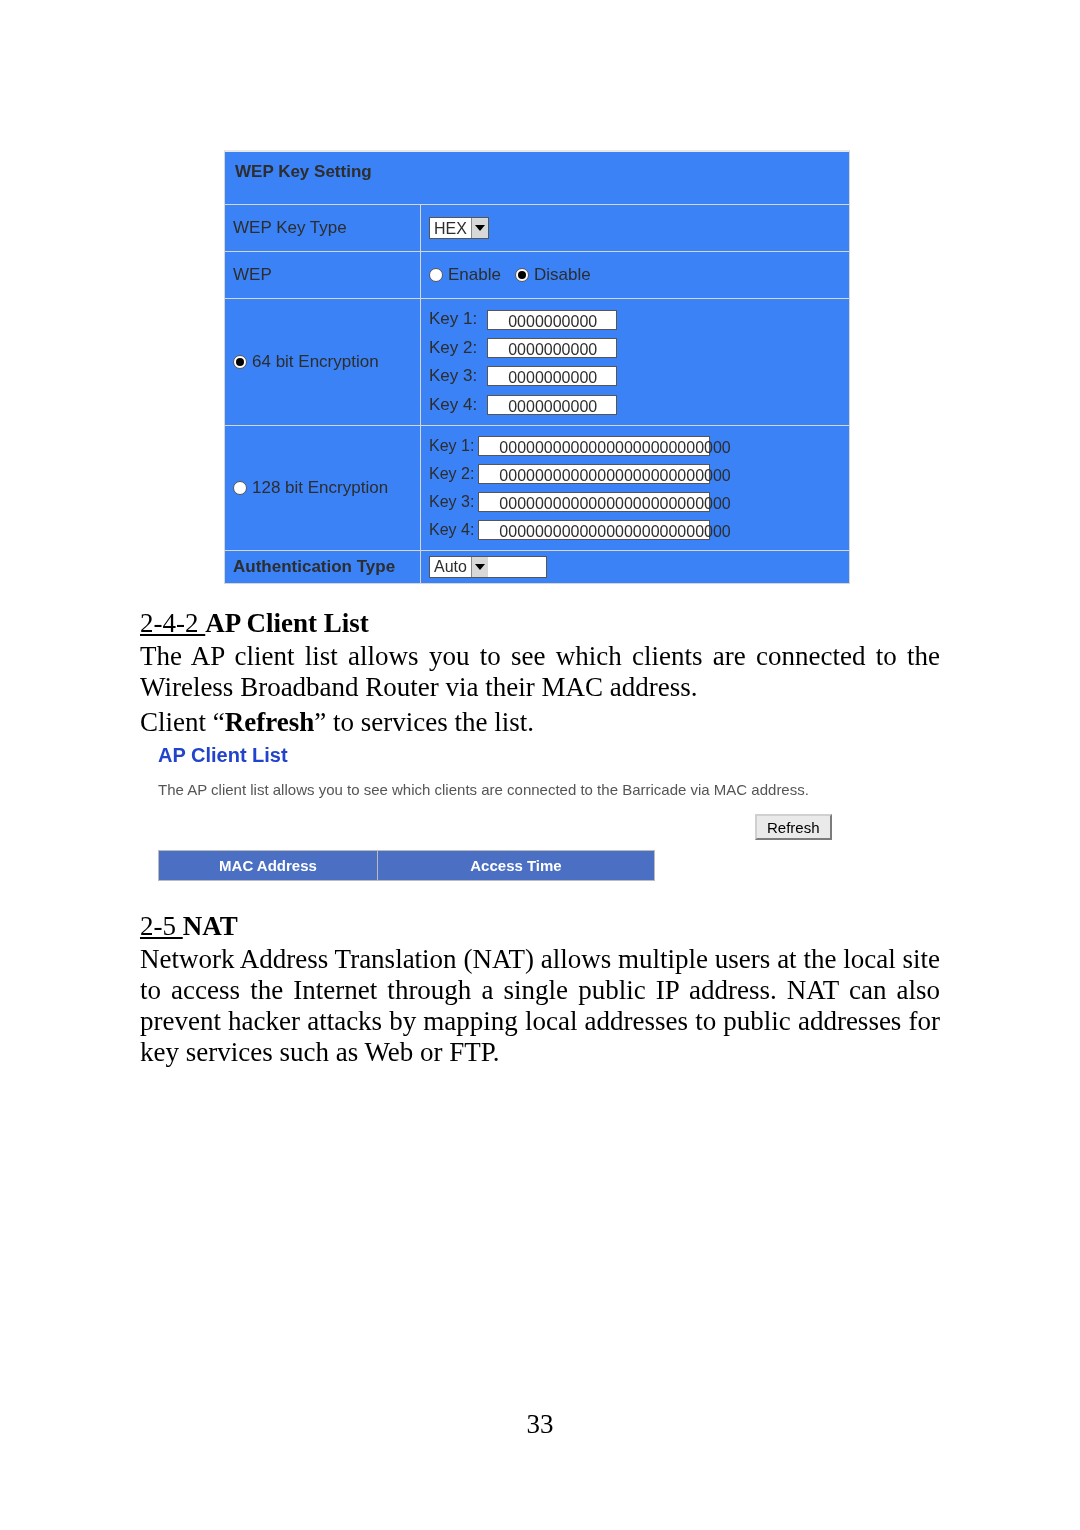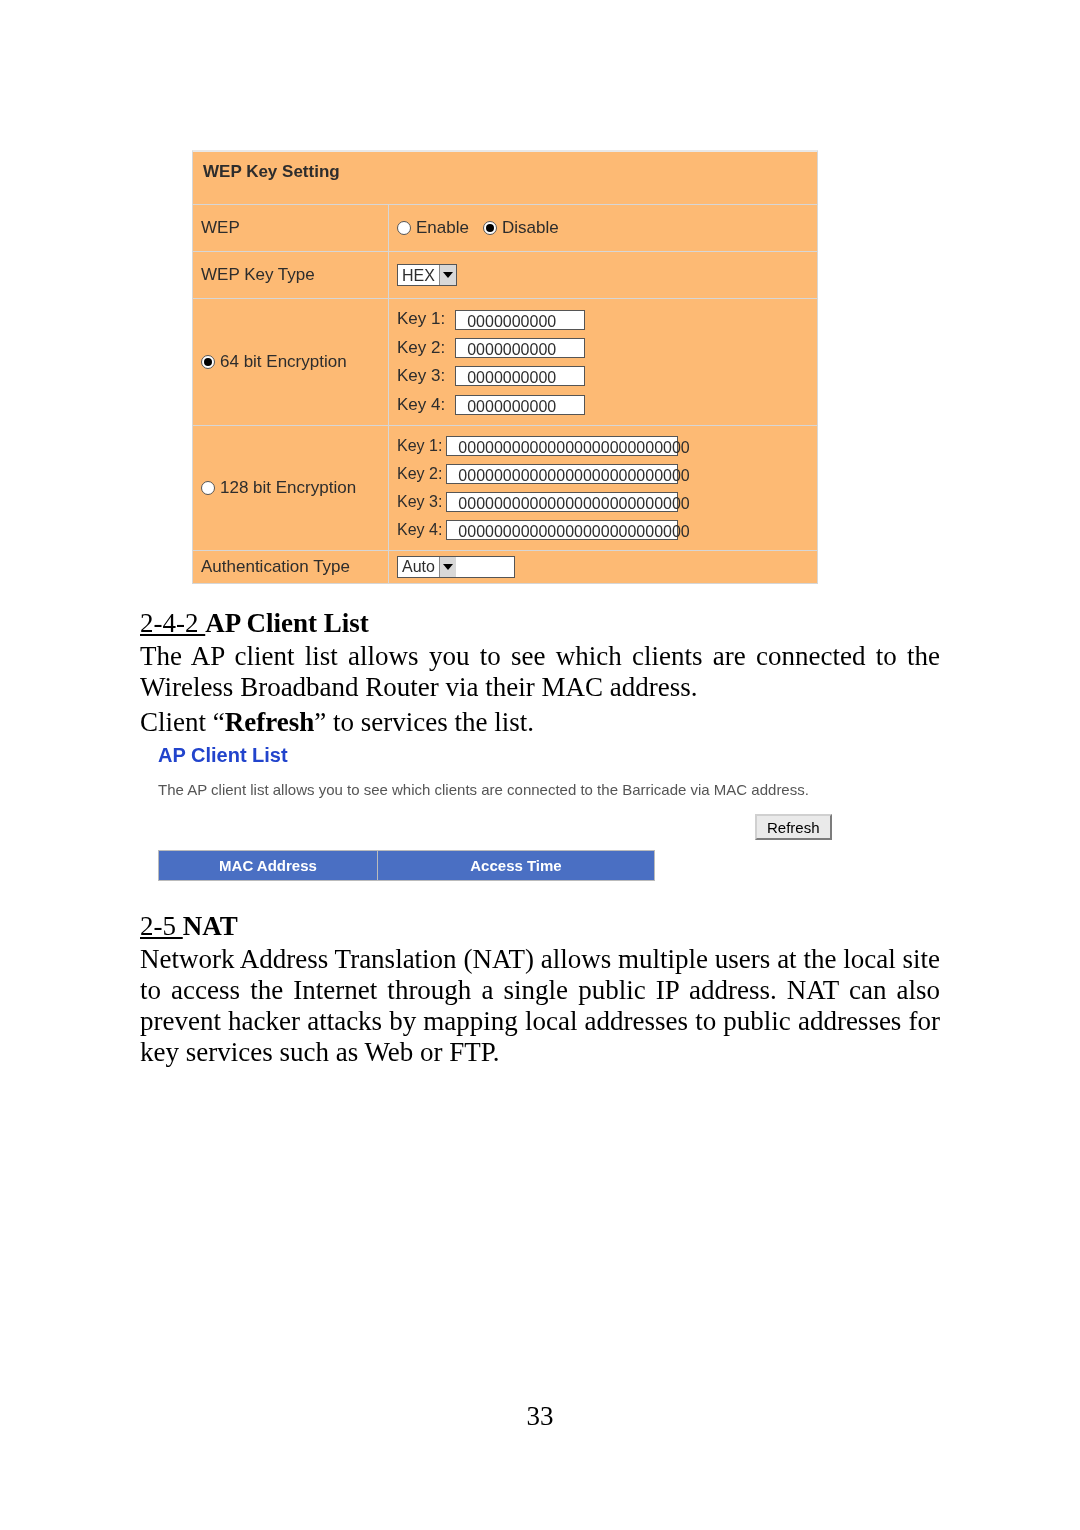--- a/index.html
+++ b/index.html
@@ -12,28 +12,28 @@
   .page {
     width: 1080px;
     height: 1530px;
     position: relative;
     box-sizing: border-box;
     padding: 150px 140px 60px 140px;
     font-size: 26px;
   }
   
   .wep-shot {
-    margin-left: 52px;
+    margin-left: 84px;
     width: 624px;
     border: 1px solid #d6d6d6;
     border-top: 2px solid #e8e8e8;
     font-family: Arial, Helvetica, sans-serif;
     font-size: 17px;
     color: #2d2d2d;
-    background: #fdba74;
+    background: #3b82f6;
     line-height: 1.2;
   }
   .wep-title {
     font-weight: bold;
     padding: 10px 10px 22px 10px;
     border-bottom: 1px solid #d6d6d6;
   }
   .wep-row {
     display: flex;
     border-bottom: 1px solid #d6d6d6;
@@ -78,21 +78,21 @@
     display: inline-block;
     margin-right: 14px;
     vertical-align: middle;
   }
   .txtin {
     display: inline-block;
     border: 1px solid #555;
     background: #fff;
     font-family: Arial, Helvetica, sans-serif;
     font-size: 16px;
-    padding: 1px 11px;
+    padding: 1px 20px;
     height: 20px;
     box-sizing: border-box;
     vertical-align: middle;
   }
   .selectbox {
     display: inline-flex;
     align-items: center;
     border: 1px solid #555;
     background: #fff;
     font-family: Arial, Helvetica, sans-serif;
@@ -198,56 +198,56 @@
     font-size: 15px;
     border: 2px outset #d0d0d0;
     background: #eaeaea;
     padding: 2px 10px;
     height: 26px;
     box-sizing: border-box;
   }
   .nat-sect { margin-top: 30px; }
   .page-num {
     position: absolute;
-    bottom: 98px;
+    bottom: 90px;
     left: 0;
     width: 100%;
     text-align: center;
     font-size: 27px;
   }
 </style>
 </head>
 <body>
 
 <div class="page">
 
   <div class="wep-shot">
     <div class="wep-title">WEP Key Setting</div>
-
-    <div class="wep-row">
-      <div class="wep-lcell" style="height:46px;">WEP</div>
-      <div class="wep-rcell">
-        <span class="radio"></span>
-        <span class="radio-lbl">Enable</span>
-        <span class="radio checked"></span>
-        <span class="radio-lbl">Disable</span>
-      </div>
-    </div>
 
     <div class="wep-row">
       <div class="wep-lcell" style="height:46px;">WEP Key Type</div>
       <div class="wep-rcell">
         <div class="selectbox">
           <span>HEX</span>
           <span class="sel-btn">
             <svg viewBox="0 0 10 6">
                 <polygon points="0,0 10,0 5,6" fill="#000"></polygon>
               </svg>
           </span>
         </div>
+      </div>
+    </div>
+
+    <div class="wep-row">
+      <div class="wep-lcell" style="height:46px;">WEP</div>
+      <div class="wep-rcell">
+        <span class="radio"></span>
+        <span class="radio-lbl">Enable</span>
+        <span class="radio checked"></span>
+        <span class="radio-lbl">Disable</span>
       </div>
     </div>
 
     <div class="wep-row">
       <div class="wep-lcell">
         <span class="radio checked"></span>
         <span>64 bit Encryption</span>
       </div>
       <div class="wep-rcell">
         <div class="keygrid">
@@ -277,21 +277,21 @@
           <span class="kl">Key 3:</span>
           <span class="txtin" style="width:232px;">00000000000000000000000000</span>
           <span class="kl">Key 4:</span>
           <span class="txtin" style="width:232px;">00000000000000000000000000</span>
         </div>
       </div>
     </div>
 
 
     <div class="wep-row last">
-      <div class="wep-lcell" style="height:32px;">Authentication Type</div>
+      <div class="wep-lcell" style="height:32px;font-weight:bold;">Authentication Type</div>
       <div class="wep-rcell">
         <div class="selectbox" style="min-width:118px;">
           <span>Auto</span>
           <span class="sel-btn">
             <svg viewBox="0 0 10 6">
                 <polygon points="0,0 10,0 5,6" fill="#000"></polygon>
               </svg>
           </span>
         </div>
       </div>

